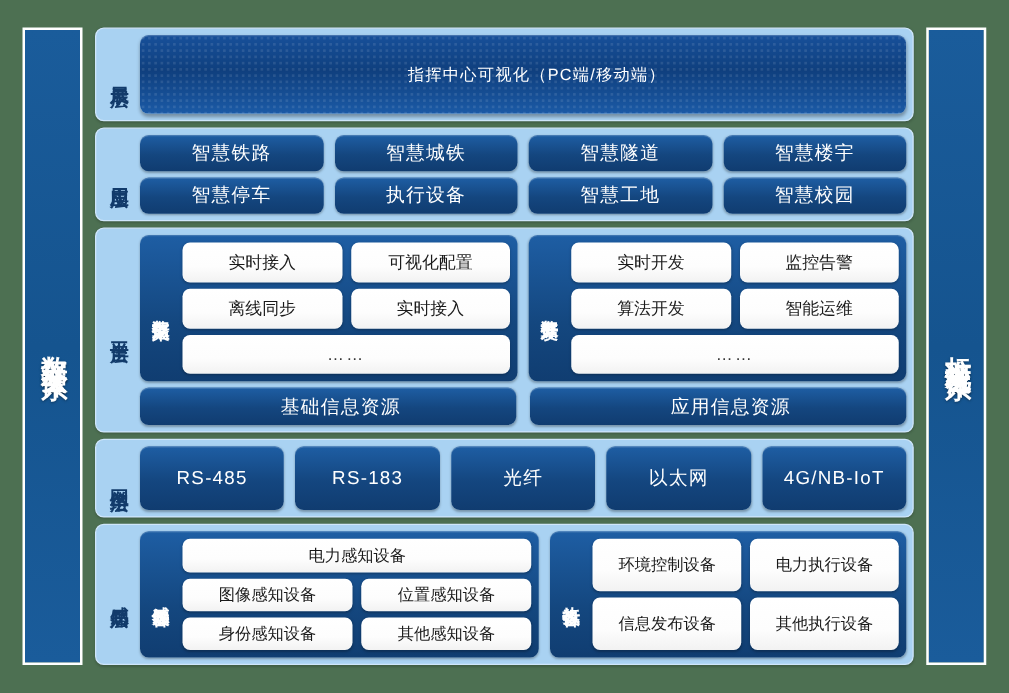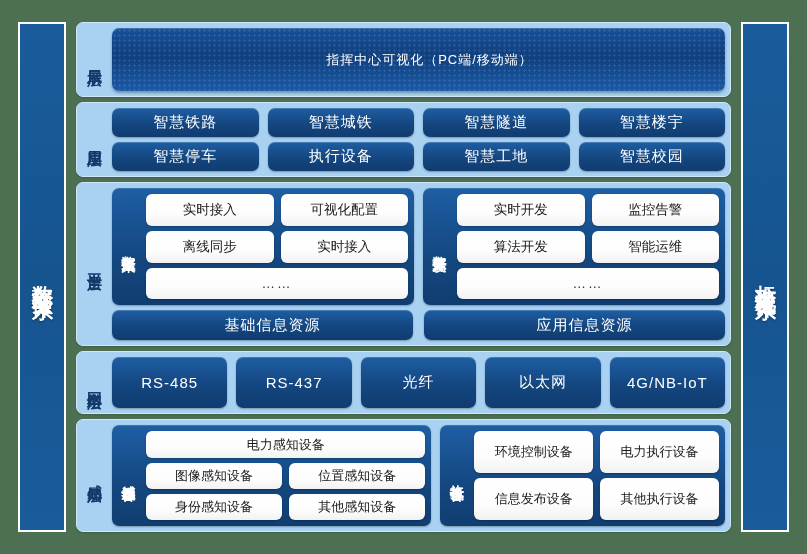--- a/index.html
+++ b/index.html
@@ -250,21 +250,21 @@
         </div>
 
       </div>
     </div>
 
     <div class="layer net-layer">
       <div class="layer-label">网络层</div>
       <div class="layer-body">
         <div class="net-row">
           <div class="chip">RS-485</div>
-          <div class="chip">RS-437</div>
+          <div class="chip">RS-183</div>
           <div class="chip">光纤</div>
           <div class="chip">以太网</div>
           <div class="chip">4G/NB-IoT</div>
         </div>
       </div>
     </div>
 
     <div class="layer sense-layer">
       <div class="layer-label">感知层</div>
       <div class="layer-body">

